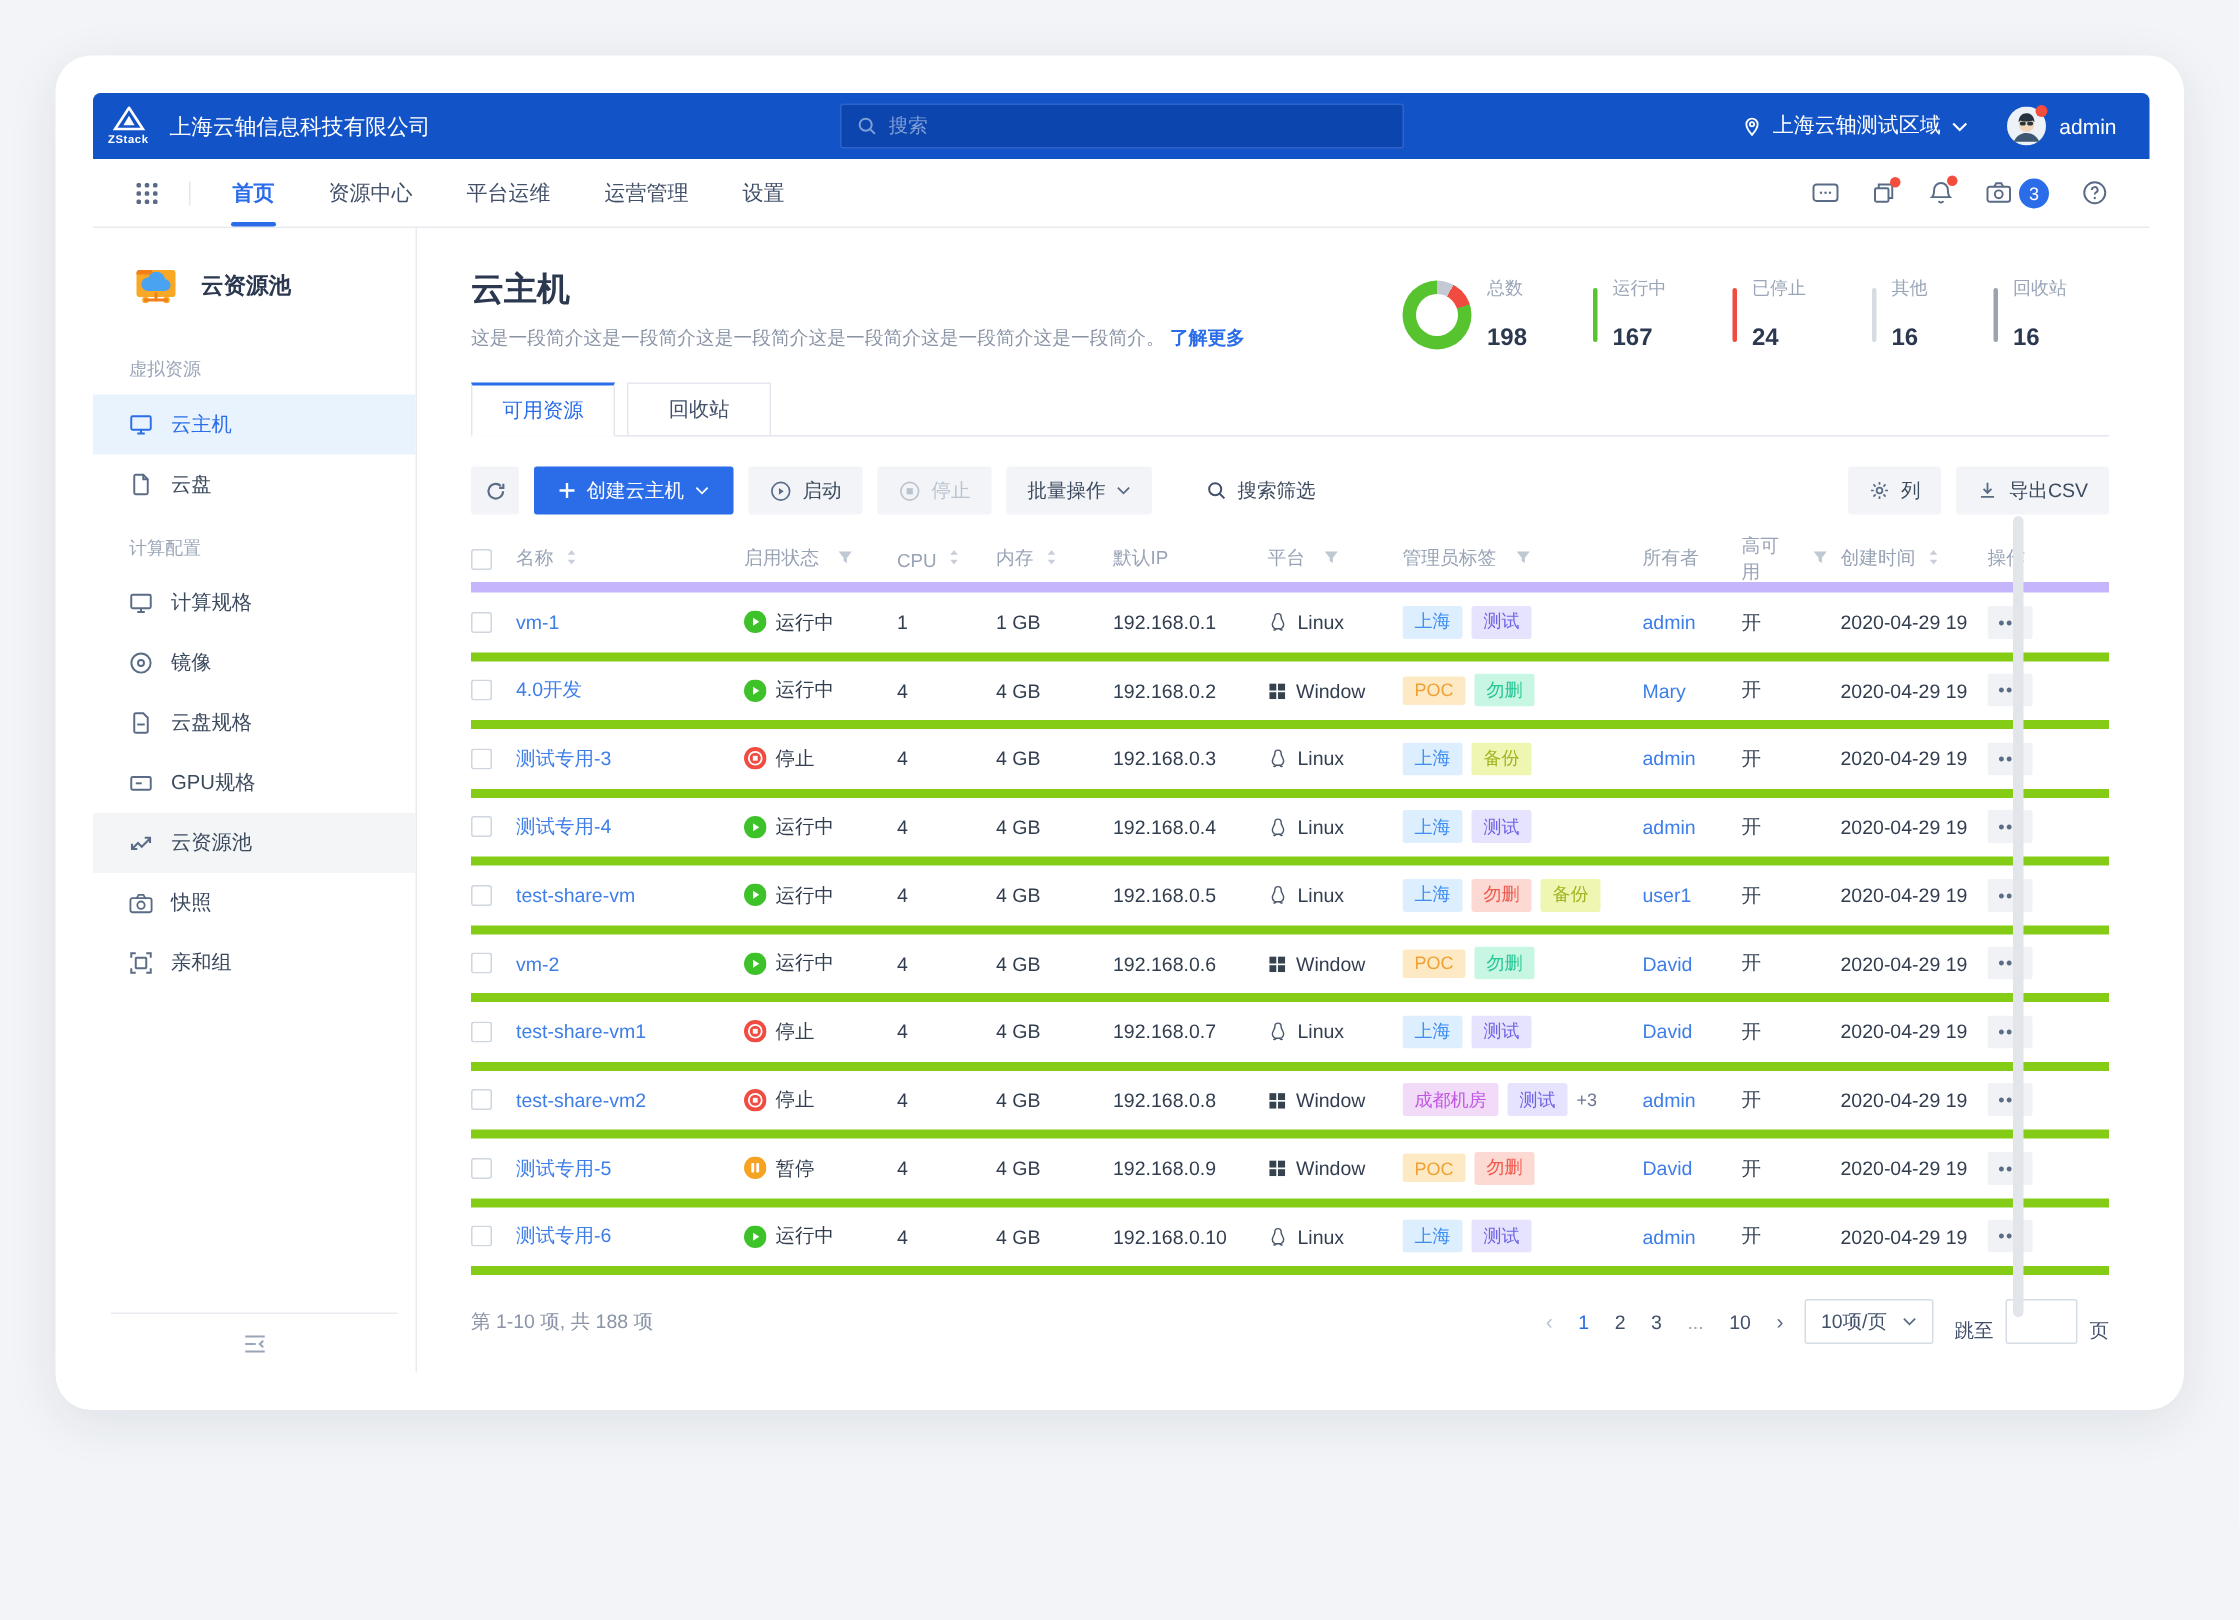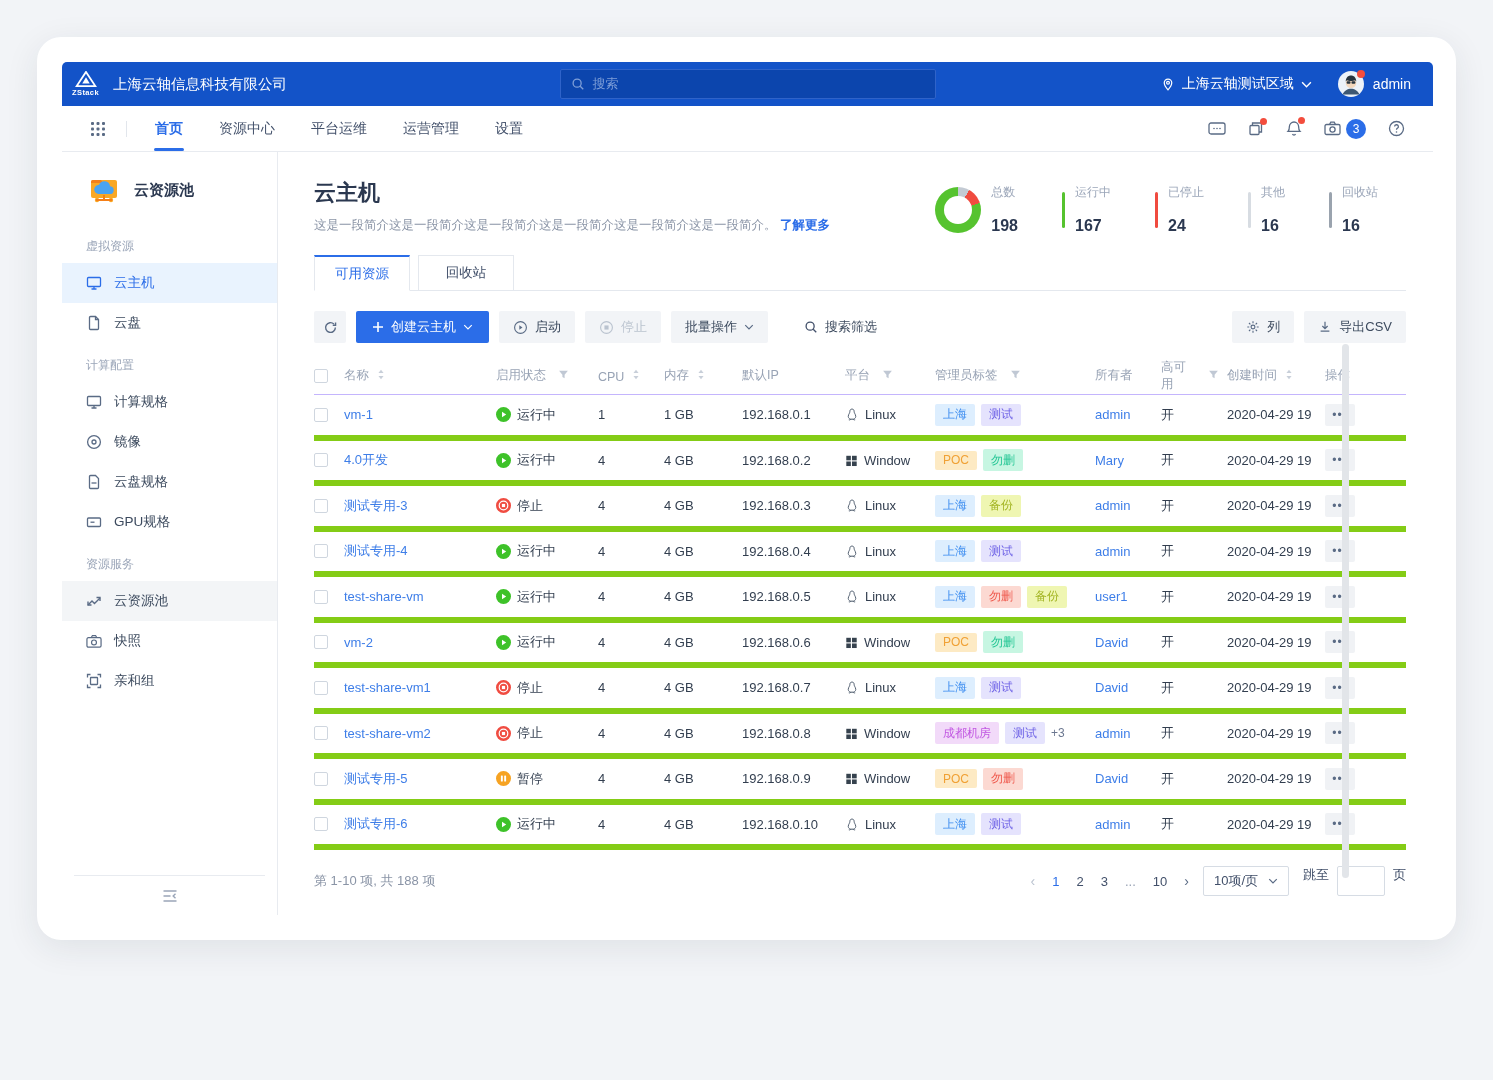--- a/index.html
+++ b/index.html
@@ -74,21 +74,21 @@
   .toolbar { display:flex; align-items:center; margin-top:20px; gap:10px; }
   .btn { height:32px; border-radius:2px; display:flex; align-items:center; gap:7px; padding:0 14px; font-size:13px; background:#f2f4f7; color:#3c4a5e; cursor:pointer; border:none; font-family:inherit; }
   .btn.icon-only { width:32px; padding:0; justify-content:center; }
   .btn.primary { background:#2b6de8; color:#fff; padding:0 16px; }
   .btn.disabled { color:#bac3cf; cursor:default; }
   .btn.ghost { background:transparent; }
   .toolbar-right { margin-left:auto; display:flex; gap:10px; }
 
   
   .table { margin-top:14px; }
-  .thead { display:flex; align-items:center; height:38px; border-bottom:1px solid #c4b5fd; color:#98a3b5; font-size:12.5px; }
+  .thead { display:flex; align-items:center; height:38px; border-bottom:7px solid #c4b5fd; color:#98a3b5; font-size:12.5px; }
   .trow { display:flex; align-items:center; height:45.5px; border-bottom:6px solid #84cc16; font-size:13px; color:#323e4f; }
   .cell { display:flex; align-items:center; gap:6px; padding-right:8px; overflow:hidden; }
   .c-check{width:30px;} .c-name{width:152px;} .c-status{width:102px;} .c-cpu{width:66px;align-items:flex-end;} .c-mem{width:78px;}
   .c-ip{width:103px;} .c-platform{width:90px;} .c-tags{width:160px;} .c-owner{width:66px;} .c-ha{width:66px;}
   .c-created{width:98px; white-space:nowrap;} .c-actions{width:58px; justify-content:flex-start;}
   .checkbox { width:14px; height:14px; border:1px solid #cfd6df; border-radius:2px; background:#fff; display:inline-block; cursor:pointer; }
   .hsort { color:#c8cfd9; margin-left:2px; } .hfilter { color:#c0c8d4; margin-left:6px; }
   a.lnk { color:#3e7ee8; text-decoration:none; cursor:pointer; }
   .st-ic { width:15px; height:15px; flex:none; }
   .st-ic svg { width:15px; height:15px; display:block; }
@@ -102,21 +102,21 @@
   .pager { display:flex; align-items:center; margin-top:16px; padding-bottom:10px; }
   .pg-summary { color:#8a94a6; font-size:13px; }
   .pg-right { margin-left:auto; display:flex; align-items:center; gap:14px; }
   .pg-nums { display:flex; align-items:center; gap:17px; color:#42506a; }
   .pg-arrow { color:#b9c2cf; cursor:pointer; font-size:14px; }
   .pg-arrow.next { color:#5a6b85; }
   .pg-num { cursor:pointer; }
   .pg-num.current { color:#2b6de8; }
   .pg-num.dots { color:#98a3b5; cursor:default; }
   .pg-size { height:30px; border:1px solid #d6dce4; border-radius:2px; display:flex; align-items:center; gap:10px; padding:0 10px; cursor:pointer; color:#42506a; }
-  .pg-jump { display:flex; align-items:flex-start; gap:8px; color:#42506a; }
+  .pg-jump { display:flex; align-items:flex-end; gap:8px; color:#42506a; }
   .pg-input { width:48px; height:30px; border:1px solid #d6dce4; border-radius:2px; }
 </style>
 </head>
 <body>
 
 <div class="canvas">
   <div class="card">
     <div class="app">
 
       <div class="topbar">
@@ -303,21 +303,20 @@
               </div>
               <div class="sb-item">
                 <span class="icon">
                   <svg width="16" height="16" viewBox="0 0 16 16" fill="none" stroke="currentColor" stroke-width="1.3">
                     <rect x="1.5" y="4" width="13" height="8.5" rx="1"></rect>
                     <path d="M4.5 8.2h4"></path>
                   </svg>
                 </span>
                 <span>GPU规格</span>
               </div>
-              <div class="sb-section-label">资源服务</div>
               <div class="sb-item highlight">
                 <span class="icon">
                   <svg width="16" height="16" viewBox="0 0 16 16" fill="none" stroke="currentColor" stroke-width="1.4">
                     <path d="M2 12l4-4 2.5 2.5L14 5"></path>
                     <path d="M10.5 4.5H14V8"></path>
                     <path d="M2 8.5V12h3.5"></path>
                   </svg>
                 </span>
                 <span>云资源池</span>
               </div>

